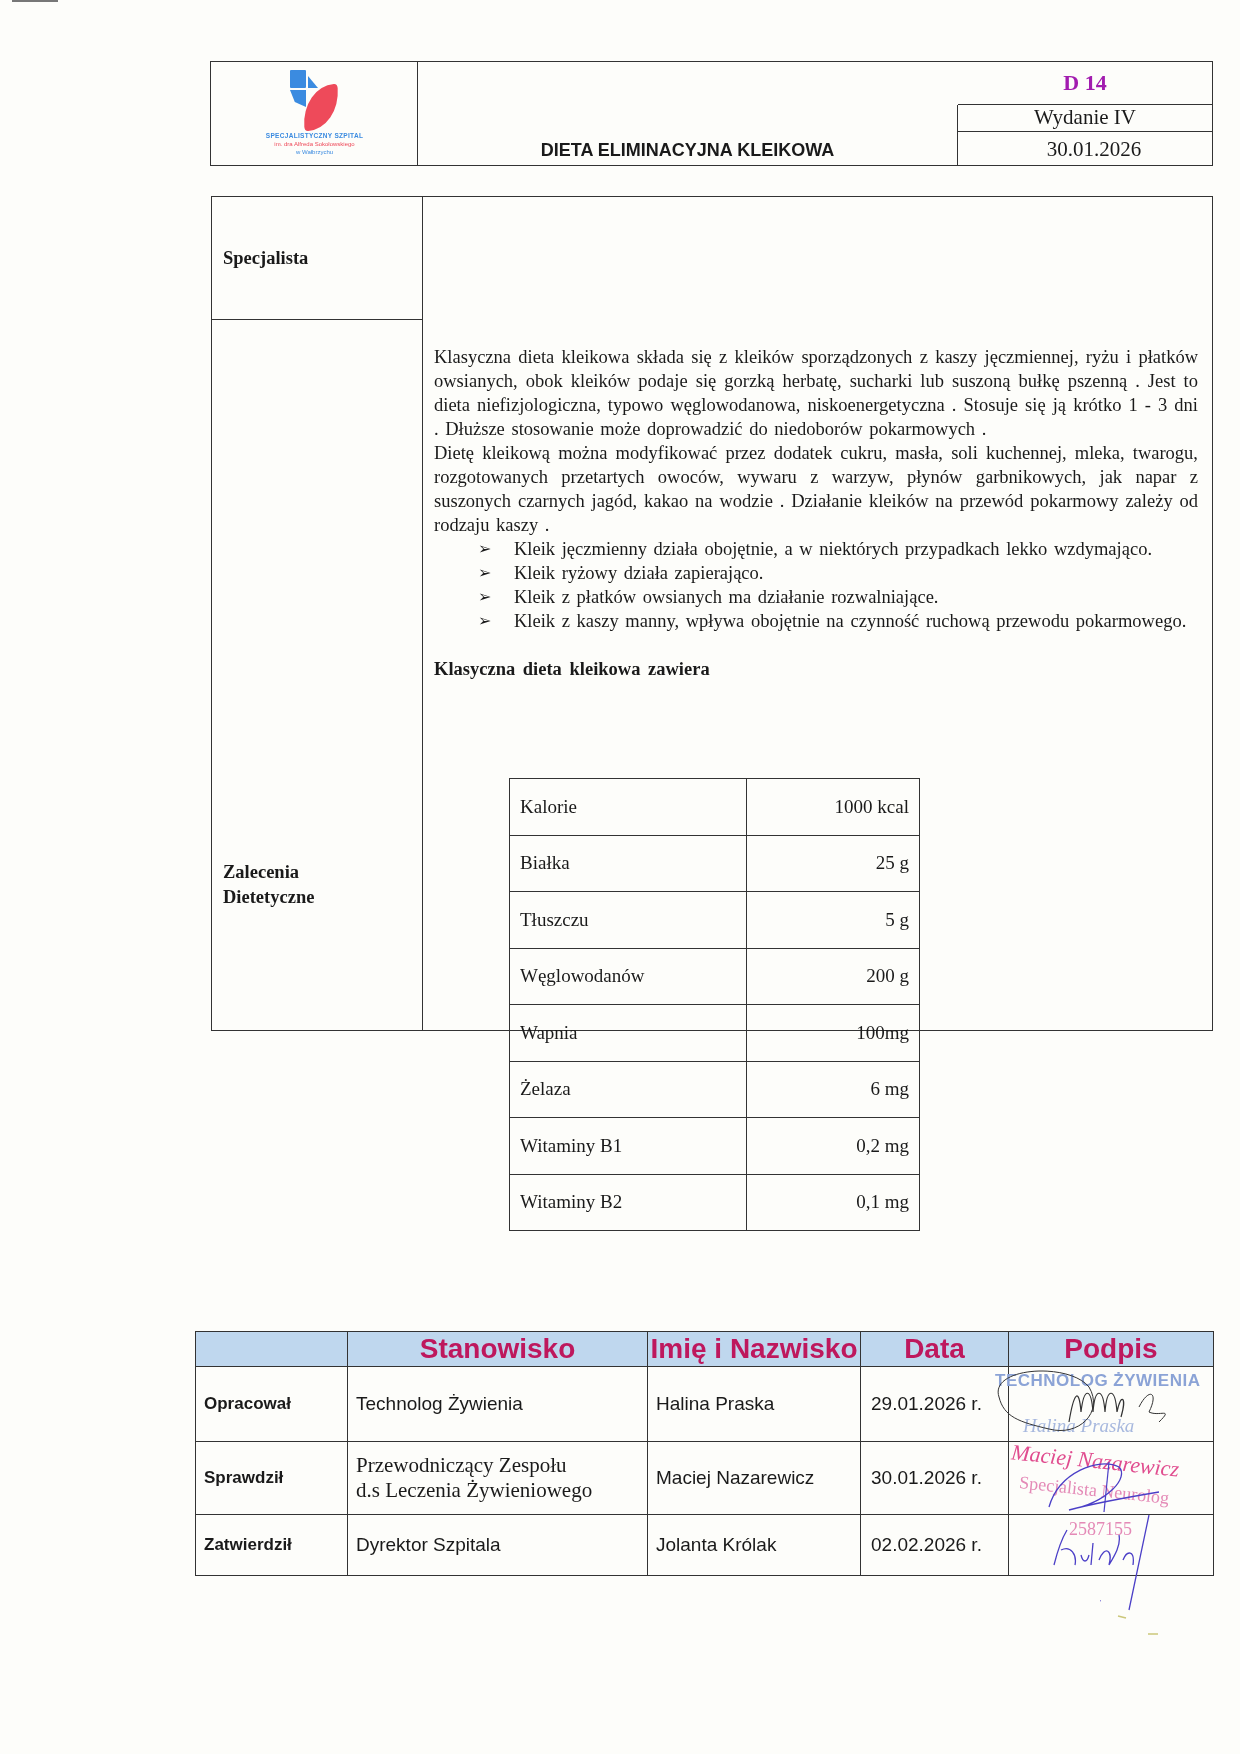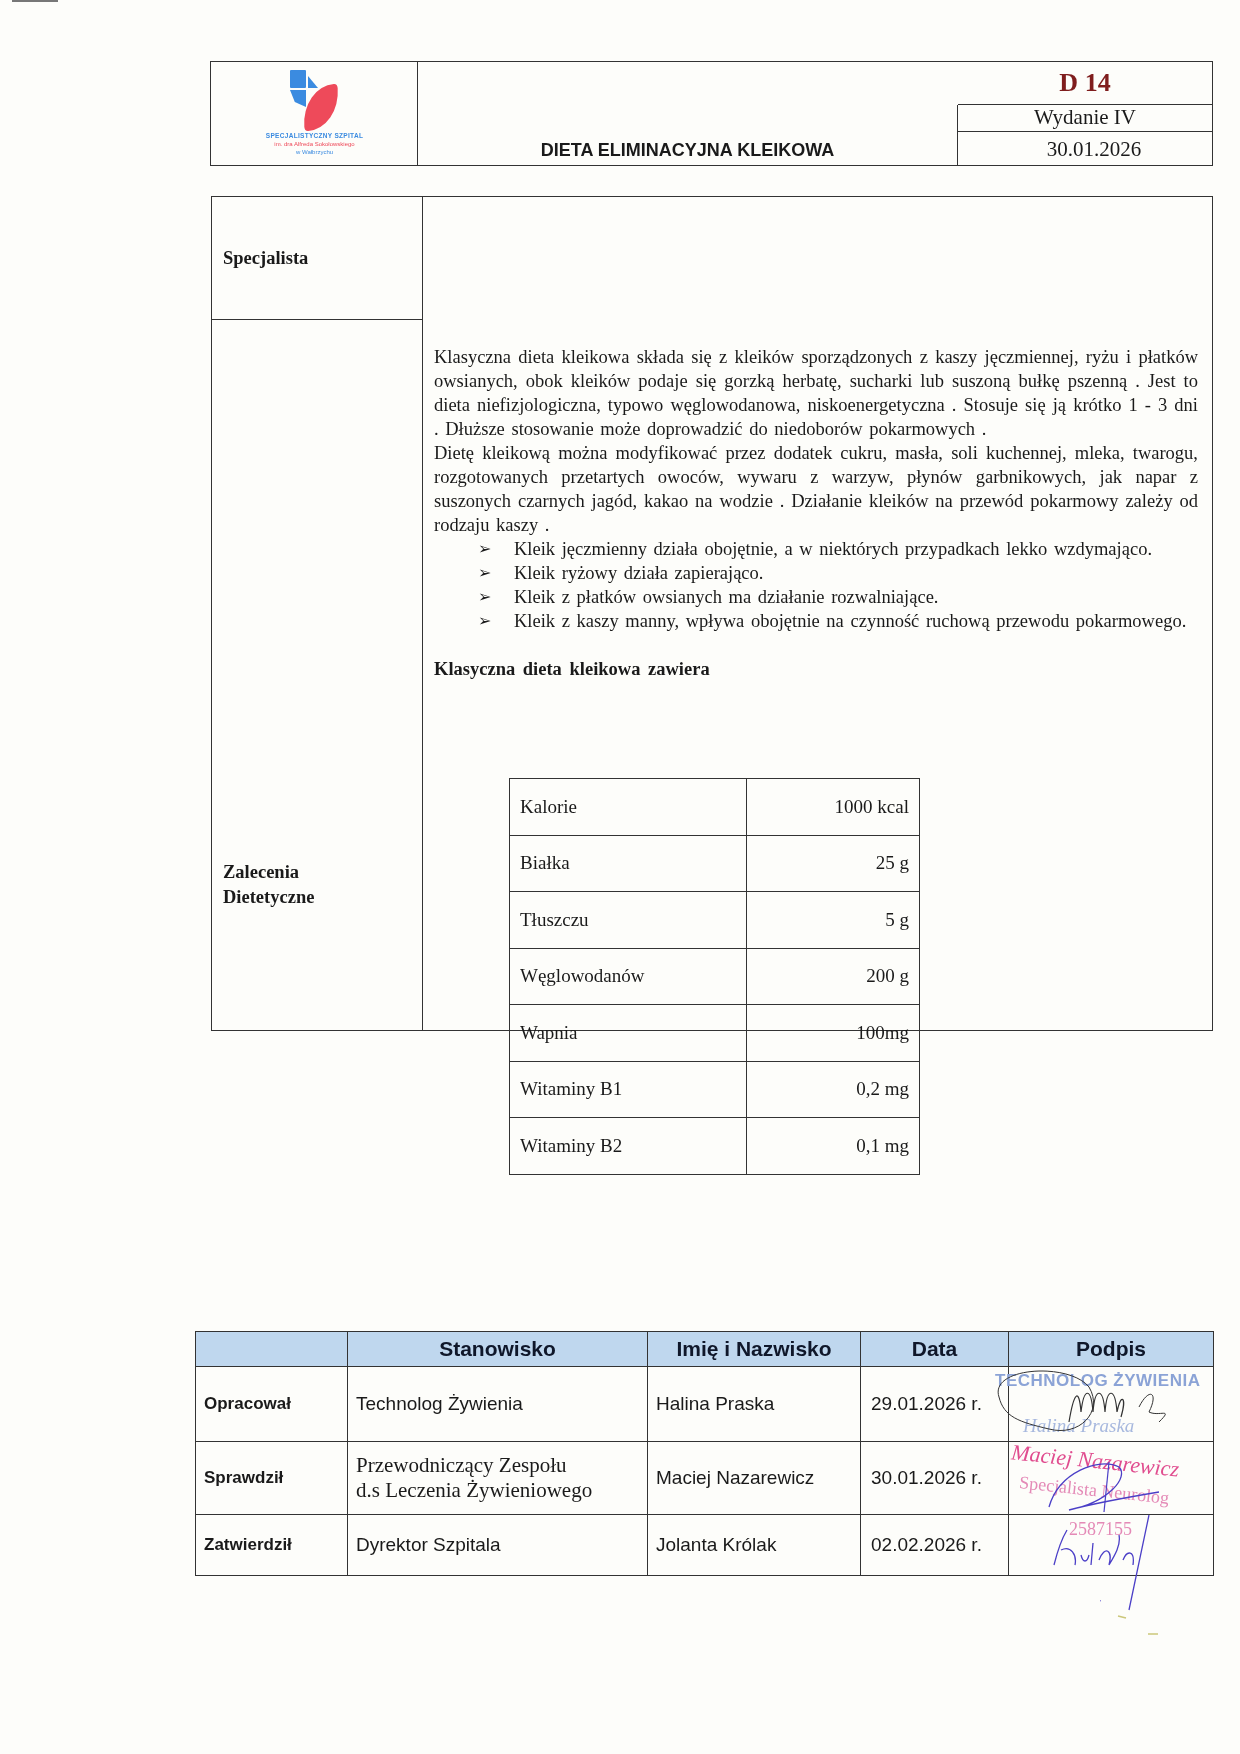--- a/index.html
+++ b/index.html
@@ -13,21 +13,21 @@
   .b { border: 1.3px solid #333; }
 
   
   #hdr { left: 210px; top: 61px; width: 1003px; height: 105px; }
   #hdr .logo-cell { left: 0; top: 0; width: 207px; height: 103px; border-right: 1.3px solid #333; }
   #hdr .title-top { left: 207px; top: 0; width: 540px; height: 43px; border-right: 1.3px solid #333; border-bottom: 1.3px solid #333;
      display:flex; align-items:center; justify-content:center; font-weight:bold; font-size: 21px; }
   #hdr .title-bottom { left: 207px; top: 43px; width: 540px; height: 60px; border-right: 1.3px solid #333;
      display:flex; align-items:flex-end; justify-content:center; padding-bottom: 4px; font-family: "Liberation Sans", sans-serif; font-weight:bold; font-size: 18px; }
   #hdr .code { left: 747px; top: 0; width: 254px; height: 43px; border-bottom: 1.3px solid #333;
-     display:flex; align-items:center; justify-content:center; font-weight:bold; font-size: 26px; color:#7f1d1d; }
+     display:flex; align-items:center; justify-content:center; font-weight:bold; font-size: 22px; color:#a21caf; }
   #hdr .edition { left: 747px; top: 42px; width: 254px; height: 28px; border-bottom: 1.3px solid #333;
      display:flex; align-items:center; justify-content:center; font-size: 21px; }
   #hdr .date { left: 756px; top: 71px; width: 254px; height: 32px;
      display:flex; align-items:center; justify-content:center; font-size: 21px; }
 
   .logo { position:absolute; left:0; top:0; width:207px; height:103px; }
   .logo .blue1 { position:absolute; left:79px; top:8px; width:16px; height:18px; background:#3b8be0; border-radius: 1px; }
   .logo .blue2 { position:absolute; left:79px; top:28px; width:16px; height:17px; background:#3b8be0; clip-path: polygon(0 0,100% 0,100% 100%,30% 70%); }
   .logo .blue3 { position:absolute; left:97px; top:14px; width:10px; height:12px; background:#3b8be0; clip-path: polygon(0 0,100% 100%,0 100%); }
   .logo .leaf { position:absolute; left:92px; top:23px; width:36px; height:45px; background:#ee4a5a; border-radius: 90% 10% 90% 10%; transform: rotate(-4deg); }
@@ -54,21 +54,21 @@
   
   #nutri { position:absolute; left: 86px; top: 458px; border-collapse: collapse; font-size: 19px; }
   #nutri td { border: 1.3px solid #333; height: 23.5px; padding: 16px 10px; line-height: 22px; }
   #nutri td.n { width: 216px; }
   #nutri td.v { width: 152px; text-align: right; padding-right: 10px; }
 
   
   #sig { left: 195px; top: 1331px; width: 1018px; }
   #sig table { border-collapse: collapse; width: 1018px; table-layout: fixed; font-family: "Liberation Sans", sans-serif; }
   #sig th, #sig td { border: 1.3px solid #333; }
-  #sig th { background: #bfd7ee; height: 32px; font-size: 21px; font-weight:bold; color:#0f172a; }
+  #sig th { background: #bfd7ee; height: 32px; font-size: 28px; font-weight:bold; color:#be185d; }
   #sig td { font-size: 19px; padding-left: 8px; vertical-align: middle; }
   #sig td.role { font-weight: bold; font-size: 17px; }
   #sig td.pos-serif { font-family: "Liberation Serif", serif; font-size: 21px; line-height: 25px; }
   #sig td.date { padding-left: 10px; }
   #sig td.sign { position: relative; padding: 0; overflow: visible; }
   .r1 td { height: 72px; }
   .r2 td { height: 70px; }
   .r3 td { height: 58px; }
 
   .stamp-blue { position:absolute; left: -14px; top: 4px; font-family:"Liberation Sans", sans-serif; font-size:17px; font-weight:bold; color:#8ba3d6; letter-spacing: 0.5px; white-space: nowrap; }
@@ -135,20 +135,24 @@
           </tr>
       <tr>
             <td class="n">Węglowodanów</td>
             <td class="v">200 g</td>
           </tr>
       <tr>
             <td class="n">Wapnia</td>
             <td class="v">100mg</td>
           </tr>
       <tr>
+            <td class="n">Żelaza</td>
+            <td class="v">6 mg</td>
+          </tr>
+      <tr>
             <td class="n">Witaminy B1</td>
             <td class="v">0,2 mg</td>
           </tr>
       <tr>
             <td class="n">Witaminy B2</td>
             <td class="v">0,1 mg</td>
           </tr>
     </tbody>
       </table>
   </div>

